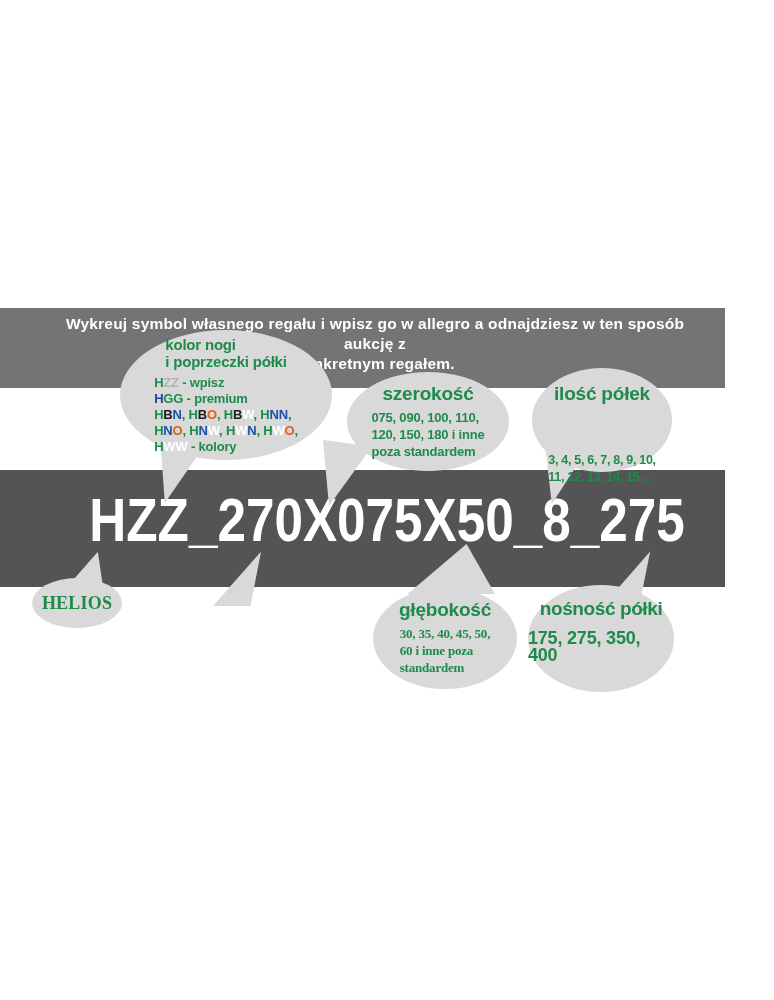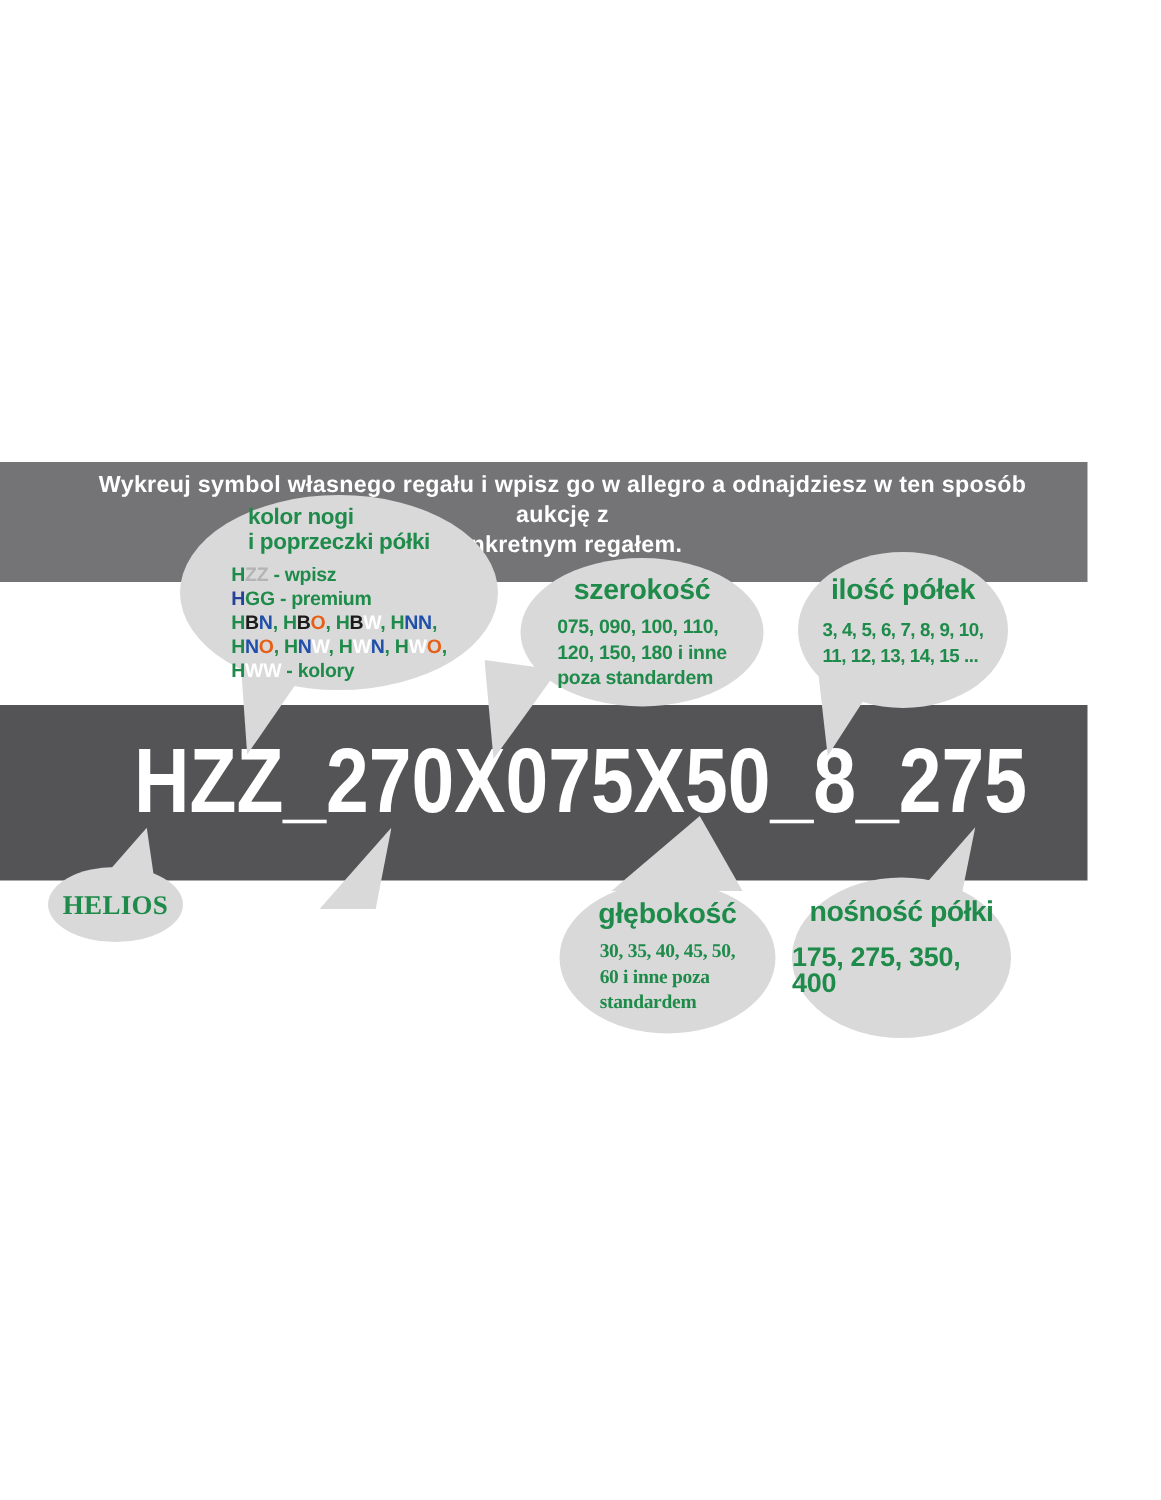--- a/index.html
+++ b/index.html
@@ -40,21 +40,21 @@
   }
   .b-title{line-height:1.12;letter-spacing:-0.2px;}
   .b-body{letter-spacing:-0.2px;white-space:pre-line;}
   
   .bb-color{left:120px;top:330px;width:212px;height:130px;padding-top:7px;box-sizing:border-box;}
   .bb-color .b-title{font-size:15px;}
   .bb-color .codes{margin-top:4px;font-size:13px;line-height:16px;letter-spacing:-0.2px;}
   .bb-width{left:347px;top:372px;width:162px;height:99px;padding-top:11px;box-sizing:border-box;}
   .bb-width .b-title{font-size:19px;}
   .bb-width .b-body{margin-top:5px;font-size:13px;line-height:17px;}
-  .bb-shelves{left:532px;top:368px;width:140px;height:104px;padding-top:15px;box-sizing:border-box;}
+  .bb-shelves{left:532px;top:368px;width:140px;height:104px;padding-top:15px;box-sizing:border-box;gap:40px;}
   .bb-shelves .b-title{font-size:19px;}
   .bb-shelves .b-body{margin-top:8px;font-size:12.5px;line-height:17px;letter-spacing:-0.3px;}
   .bb-brand{left:32px;top:578px;width:90px;height:50px;justify-content:center;font-family:Liberation Serif, serif;}
   .bb-brand .b-title{font-size:18px;letter-spacing:0.2px;}
   .bb-height{left:123px;top:585px;width:166px;height:109px;padding-top:12px;box-sizing:border-box;}
   .bb-height .b-title{font-size:21px;}
   .bb-height .b-body{margin-top:6px;font-size:13.5px;line-height:17.5px;}
   .bb-depth{left:373px;top:588px;width:144px;height:101px;padding-top:11px;box-sizing:border-box;}
   .bb-depth .b-title{font-size:19px;}
   .bb-depth .b-body{margin-top:5px;font-size:13px;line-height:17px;font-family:Liberation Serif, serif;}

